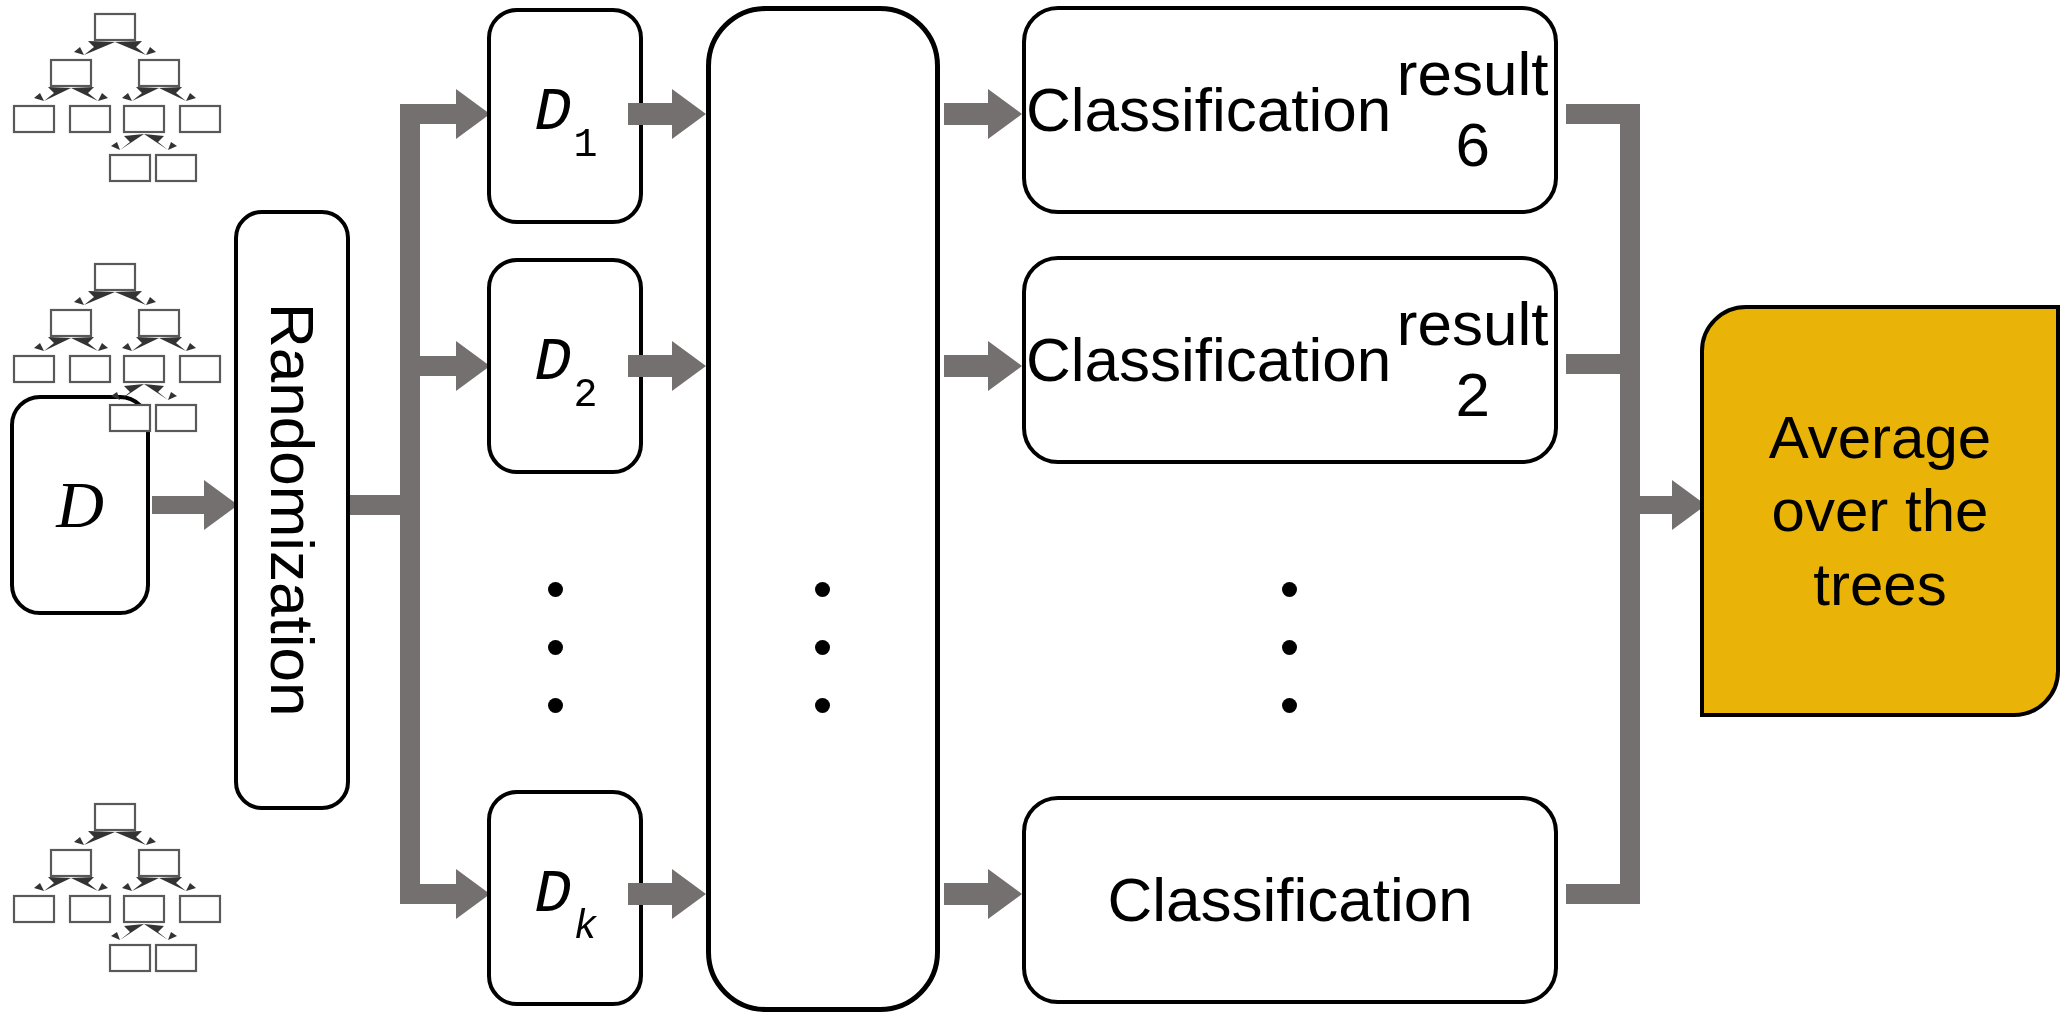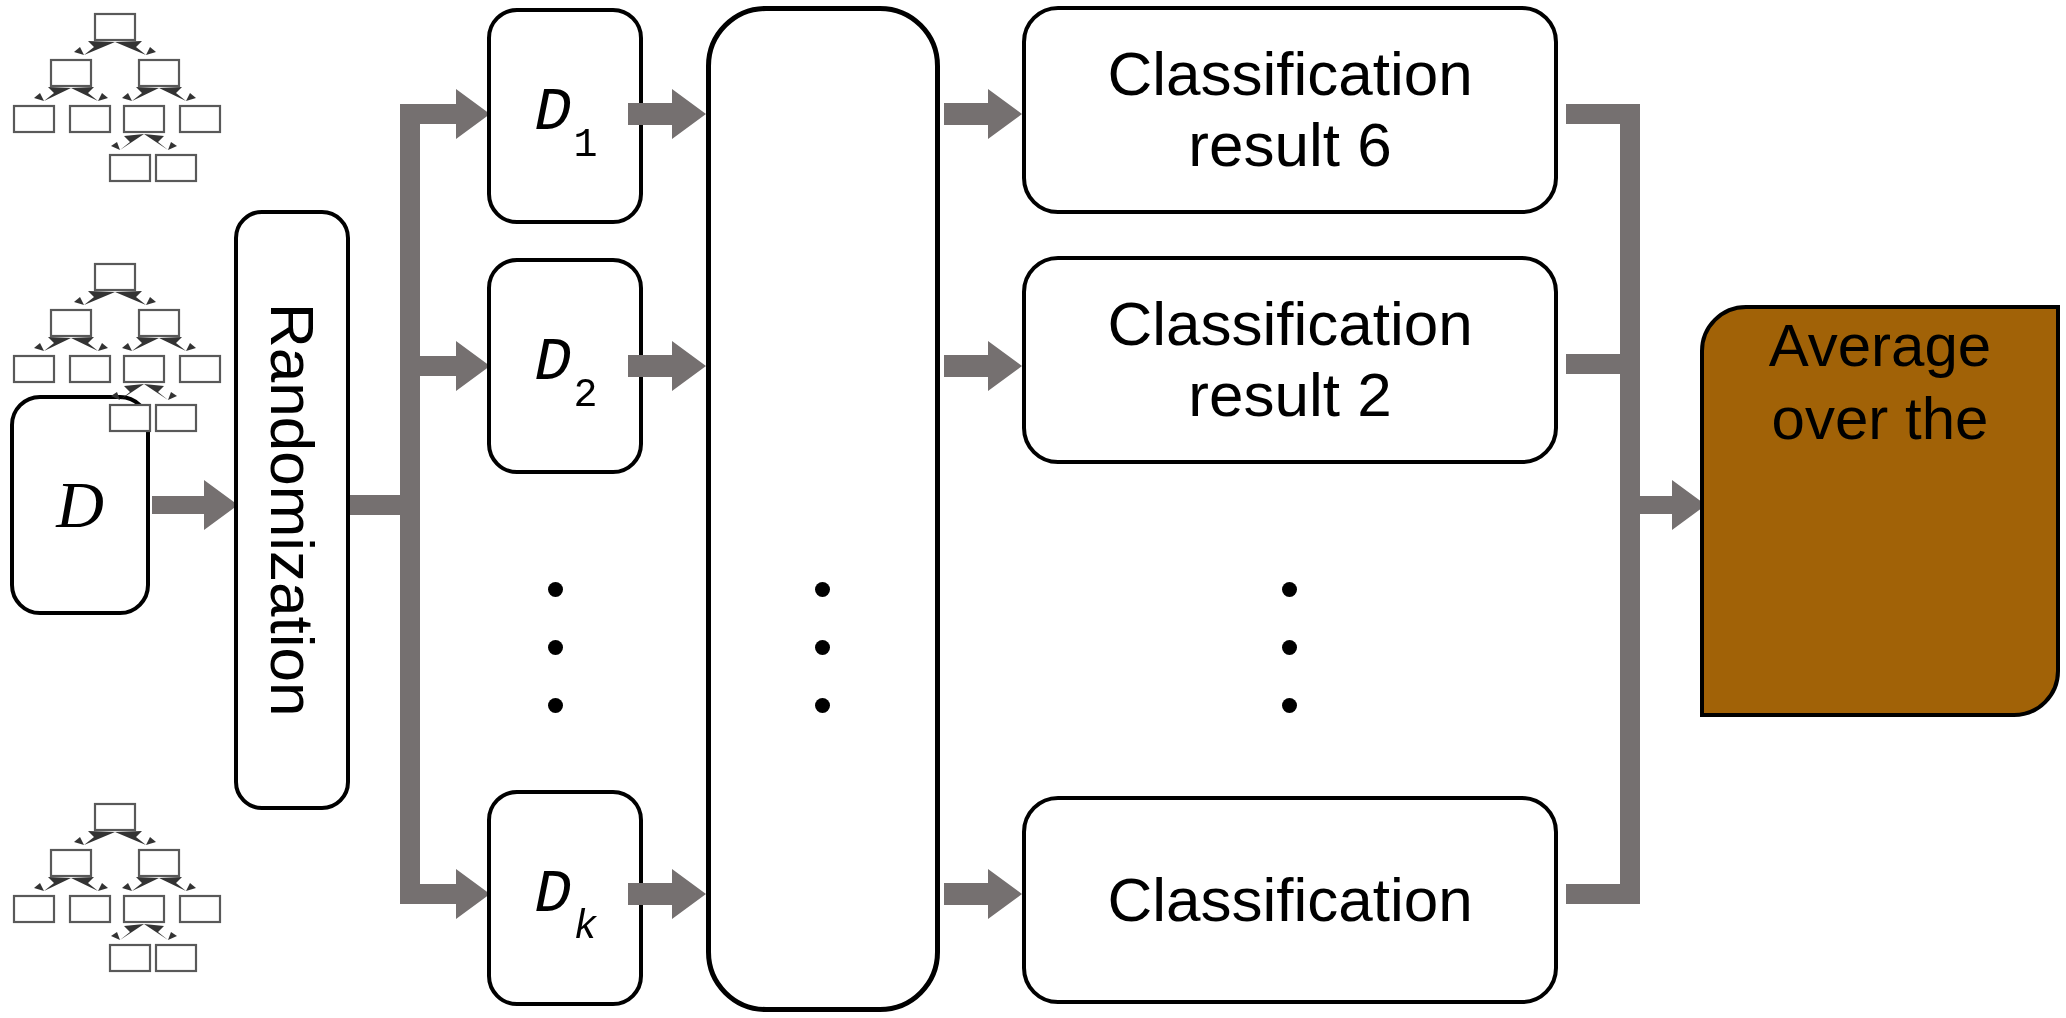--- a/index.html
+++ b/index.html
@@ -88,42 +88,43 @@
   .tree{position:absolute; left:10px; width:214px; height:185px;}
   #tree-1{top:8px;}
   #tree-2{top:258px;}
   #tree-3{top:798px;}
 
   
   .box-cls{
     left:1022px; width:536px; height:208px;
     border-radius:36px;
     font-size:62px;
-    flex-direction:column;
+    flex-direction:row;
   }
   #box-cls1{top:6px;}
   #box-cls2{top:256px;}
   #box-cls3{top:796px;}
   .box-cls .ln{display:block;}
   .box-cls .ital{
     font-family:"Liberation Serif", serif;
     font-style:italic;
   }
 
   
   .box-avg{
     position:absolute;
     left:1700px; top:305px; width:360px; height:412px;
     box-sizing:border-box;
     border:4px solid #000000;
-    background:#a16207;
+    background:#eab308;
     border-radius:46px 0 46px 0;
     display:flex;
     flex-direction:column;
     align-items:center;
+    justify-content:center;
     text-align:center;
     font-size:60px;
     line-height:1.22;
     color:#000000;
   }
 
   
   .gr{position:absolute; background:#757070;}
   .garrow{position:absolute;}
 
@@ -336,15 +337,16 @@
   <div class="gr" style="left:1566px; top:884px; width:74px; height:20px;"></div>
   <div class="gr" style="left:1620px; top:104px; width:20px; height:800px;"></div>
 
   <svg class="garrow" style="left:1620px; top:480px;" width="86" height="50" viewBox="0 0 86 50">
     <path d="M0 16 H52 V0 L86 25 L52 50 V34 H0 Z" fill="#757070"></path>
   </svg>
 
   <div class="box-avg">
     <span>Average</span>
     <span>over the</span>
+    <span>trees</span>
   </div>
 
 </div>
 
 </body></html>

